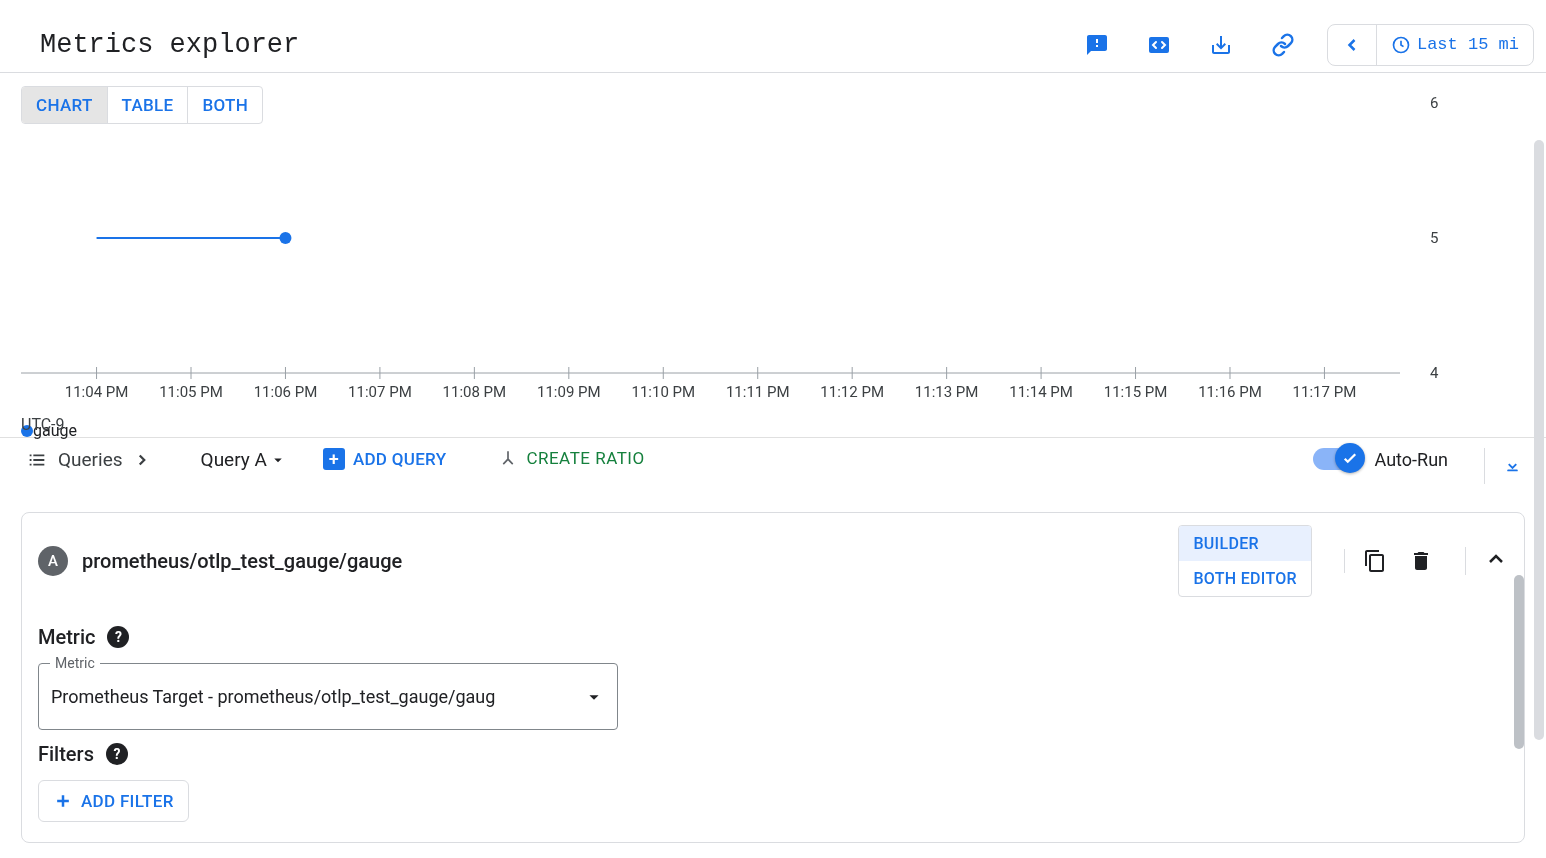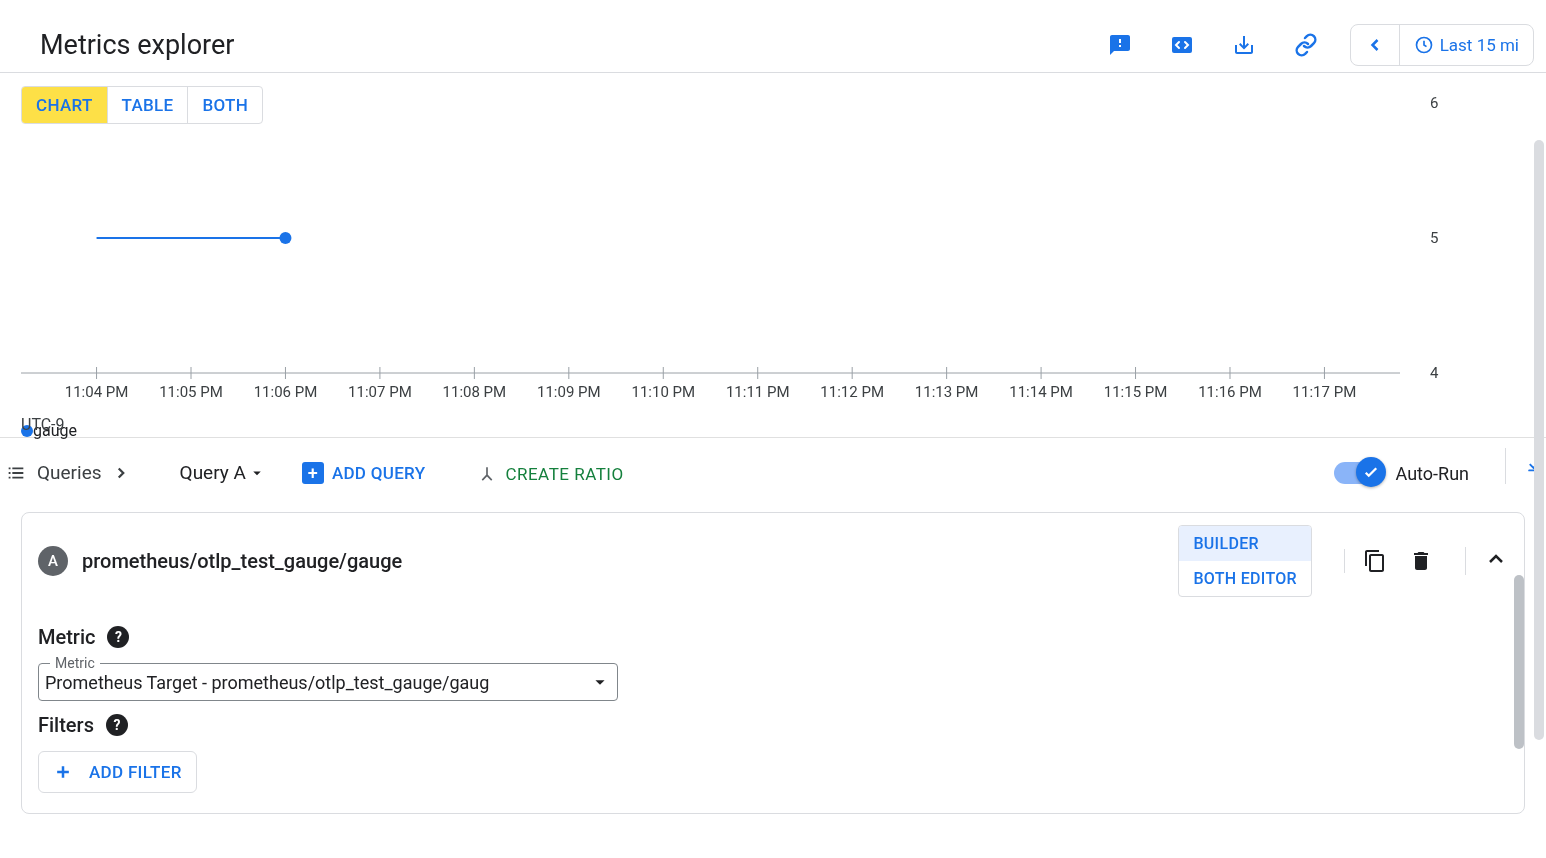--- a/index.html
+++ b/index.html
@@ -11,47 +11,48 @@
   height: 858px;
   overflow: hidden;
   position: relative;
 }
 .header {
   display: flex;
   align-items: center;
   justify-content: space-between;
   padding: 17px 12px 0 40px;
   height: 72px;
+  font-family: Liberation Mono, monospace;
 }
 .title { font-size: 27px; font-weight: 400; color: #202124; }
 .header-actions { display: flex; align-items: center; gap: 26px; }
 .icon-btn { width: 36px; height: 36px; display: flex; align-items: center; justify-content: center; cursor: pointer; color: #1a73e8; }
 .icon-btn svg { width: 24px; height: 24px; }
 .time-range-group { display: flex; align-items: center; border: 1px solid #dadce0; border-radius: 8px; height: 42px; overflow: hidden; }
 .time-range-group .seg { padding: 0 14px; height: 100%; display: flex; align-items: center; gap: 6px; color: #1a73e8; cursor: pointer; border-right: 1px solid #dadce0; }
 .time-range-group .seg:last-child { border-right: none; }
 .time-range-group .seg svg { width: 20px; height: 20px; }
 .main {
   border-top: 1px solid #dadce0;
   padding: 0;
   position: relative;
 }
 .view-tabs { position: absolute; top: 13px; left: 21px; display: flex; border: 1px solid #dadce0; border-radius: 4px; overflow: hidden; background: #fff; z-index: 2; }
 .view-tab { padding: 8px 14px; font-size: 17px; font-weight: 500; color: #1a73e8; cursor: pointer; border-right: 1px solid #dadce0; letter-spacing: 0.3px; }
 .view-tab:last-child { border-right: none; }
-.view-tab.active { background: #fde047; }
+.view-tab.active { background: #e5e5e5; }
 .chart-area { position: relative; height: 340px; padding-top: 20px; }
 .chart-svg { display: block; }
 .legend { display: flex; align-items: center; gap: 0; margin: 8px 0 0 21px; font-size: 16px; }
 .legend-dot { width: 12px; height: 12px; border-radius: 50%; background: #1a73e8; }
 .timezone { position: absolute; left: 21px; top: 342px; font-size: 16px; color: #3c4043; }
 .queries-bar {
   display: flex;
-  align-items: flex-end;
-  padding: 10px 5px;
+  align-items: flex-start;
+  padding: 10px 26px;
   gap: 16px;
   border-top: 1px solid #e0e0e0;
   margin-top: 24px;
 }
 .queries-bar .breadcrumb { display: flex; align-items: center; gap: 10px; font-size: 19px; }
 .queries-bar .breadcrumb .qlabel { color: #3c4043; }
 .queries-bar .breadcrumb .qname { display: flex; align-items: center; gap: 2px; color: #202124; font-weight: 400; margin-left: 40px; }
 .add-query { display: flex; align-items: center; gap: 8px; color: #1a73e8; font-weight: 500; font-size: 17px; cursor: pointer; letter-spacing: 0.3px; }
 .add-query .plus-box { width: 22px; height: 22px; background: #1a73e8; color: #fff; border-radius: 3px; display: flex; align-items: center; justify-content: center; font-size: 18px; line-height: 1; }
 .create-ratio { display: flex; align-items: center; gap: 8px; color: #15803d; font-size: 17px; letter-spacing: 0.5px; margin-left: 36px; }
@@ -80,23 +81,23 @@
 .editor-toggle .opt.active { background: #e8f0fe; }
 .query-header-icons { display: flex; align-items: center; gap: 22px; margin-left: 18px; padding-left: 18px; border-left: 1px solid #dadce0; }
 .query-header-icons svg { width: 24px; height: 24px; color: #202124; cursor: pointer; }
 .expand-icon { margin-left: 18px; padding-left: 18px; border-left: 1px solid #dadce0; }
 .query-body { padding: 16px 16px 20px 16px; }
 .section-label { display: flex; align-items: center; gap: 12px; font-size: 20px; font-weight: 500; margin-bottom: 14px; margin-top: 12px; }
 .section-label:first-child { margin-top: 0; }
 .help-icon { width: 22px; height: 22px; background: #202124; color: #fff; border-radius: 50%; display: flex; align-items: center; justify-content: center; font-size: 14px; font-weight: 700; }
 .metric-field { position: relative; width: 580px; }
 .metric-field .float-label { position: absolute; top: -8px; left: 12px; background: #fff; padding: 0 5px; font-size: 14px; color: #5f6368; }
-.metric-field .select-box { border: 1px solid #80868b; border-radius: 4px; height: 38px; display: flex; align-items: center; padding: 0 6px; font-size: 18px; justify-content: space-between; cursor: pointer; }
+.metric-field .select-box { border: 1px solid #80868b; border-radius: 4px; height: 67px; display: flex; align-items: center; padding: 0 12px; font-size: 18px; justify-content: space-between; cursor: pointer; }
 .metric-field .select-box .value-text { white-space: nowrap; overflow: hidden; text-overflow: clip; flex: 1; }
-.add-filter-btn { display: inline-flex; align-items: center; gap: 16px; border: 1px solid #dadce0; border-radius: 6px; padding: 10px 14px; color: #1a73e8; font-weight: 500; font-size: 17px; cursor: pointer; letter-spacing: 0.3px; }
+.add-filter-btn { display: inline-flex; align-items: center; gap: 8px; border: 1px solid #dadce0; border-radius: 6px; padding: 10px 14px; color: #1a73e8; font-weight: 500; font-size: 17px; cursor: pointer; letter-spacing: 0.3px; }
 .scroll-thumb { position: absolute; right: 0; top: 62px; width: 10px; height: 174px; background: #bdc1c6; border-radius: 5px; }
 .outer-scroll-thumb { position: absolute; right: 2px; top: 140px; width: 10px; height: 600px; background: #dadce0; border-radius: 5px; }
 </style>
 </head>
 <body>
 
 <div class="header">
   <div class="title">Metrics explorer</div>
   <div class="header-actions">
     <div class="icon-btn">

